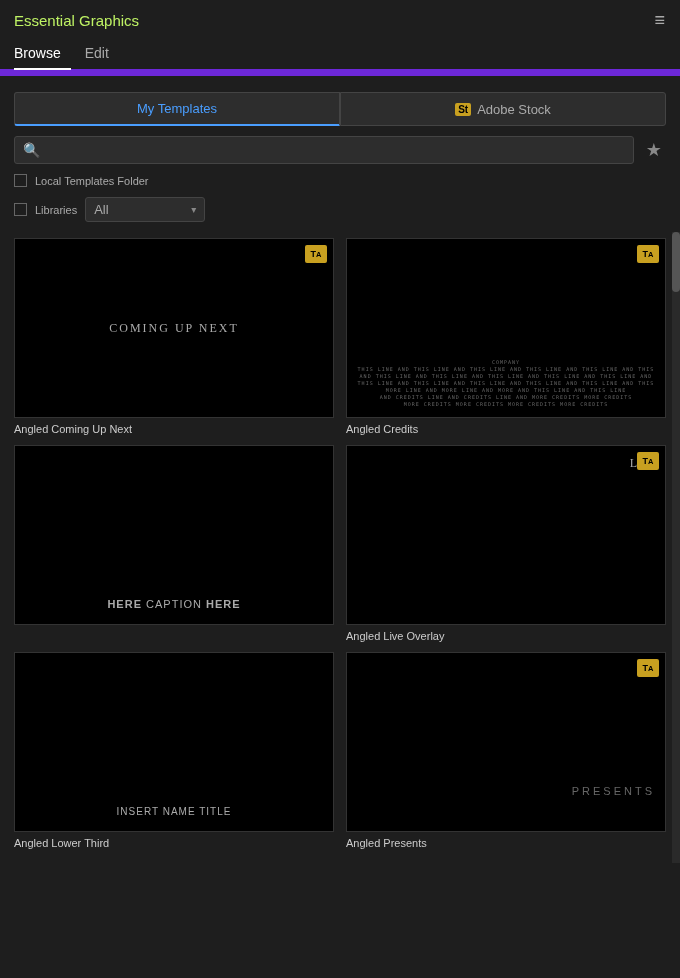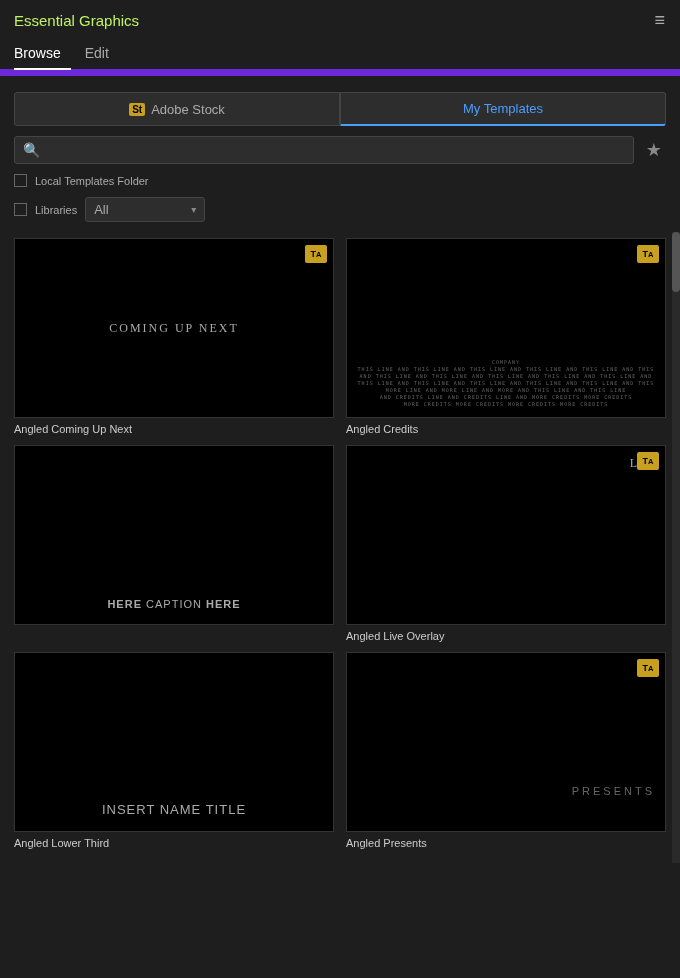--- a/index.html
+++ b/index.html
@@ -318,21 +318,21 @@
     .thumb-lower-third {
       display: flex;
       align-items: flex-end;
       justify-content: center;
       width: 100%;
       height: 100%;
       padding-bottom: 14px;
     }
     .lower-third-text {
       color: #aaa;
-      font-size: 13px;
+      font-size: 10px;
       letter-spacing: 1px;
     }
     .lower-third-text span.regular {
       font-weight: normal;
     }
 
     .thumb-presents {
       display: flex;
       align-items: flex-end;
       justify-content: flex-end;
@@ -359,26 +359,26 @@
 <div class="tabs">
   <div class="tab active">
     <span>Browse</span>
   </div>
   <div class="tab">
     <span>Edit</span>
   </div>
 </div>
 
 <div class="toggle-bar">
+  <button class="toggle-btn active">
+    <span>My Templates</span>
+  </button>
   <button class="toggle-btn">
     <span style="background:#c8a020;color:#000;font-size:10px;font-weight:bold;padding:1px 3px;border-radius:2px;">St</span>
     <span>Adobe Stock</span>
-  </button>
-  <button class="toggle-btn active">
-    <span>My Templates</span>
   </button>
 </div>
 
 <div class="search-bar">
   <div class="search-input-wrapper">
     <span class="search-icon-char">🔍</span>
     <input class="search-input" type="text" style="">
   </div>
   <span class="star-btn">★</span>
 </div>

